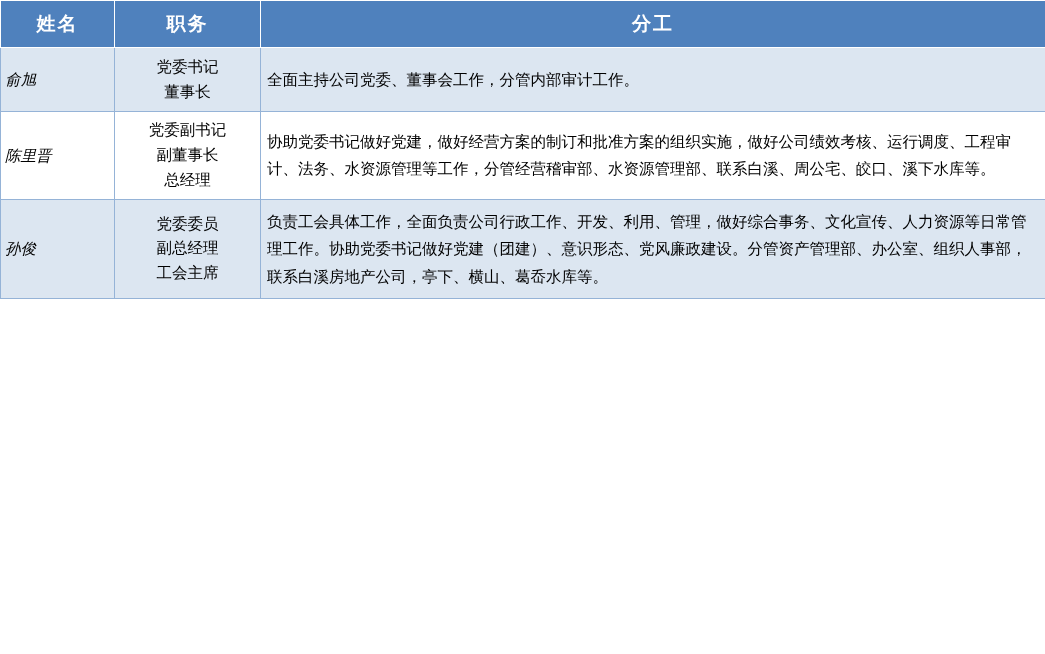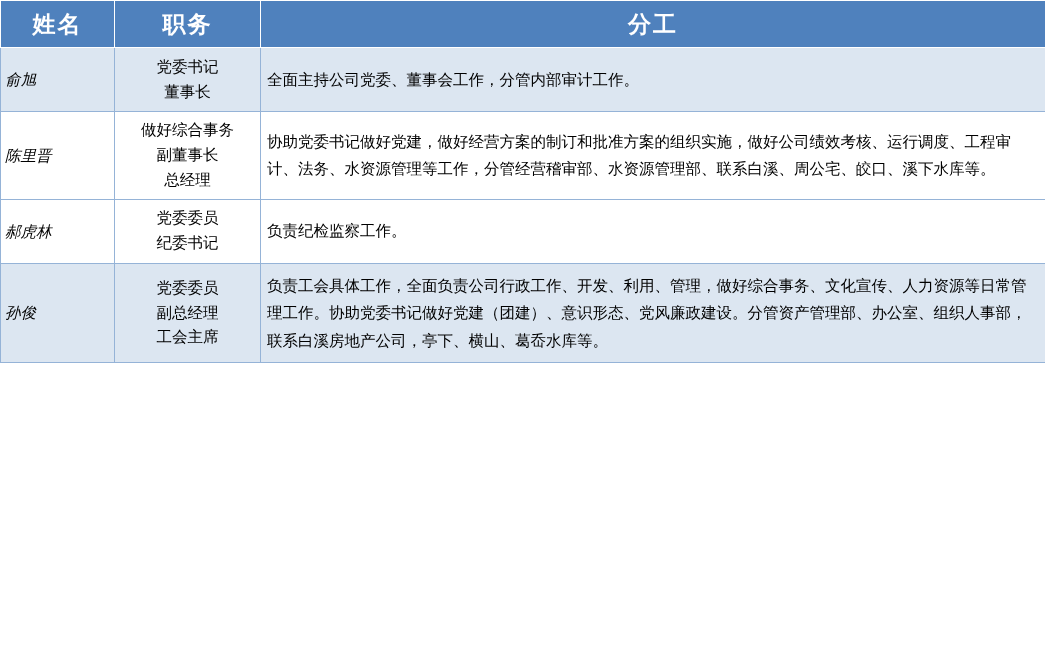--- a/index.html
+++ b/index.html
@@ -18,21 +18,21 @@
     width: 1045px;
     table-layout: fixed;
   }
   table.duty-table col.col-name { width: 114px; }
   table.duty-table col.col-position { width: 146px; }
   table.duty-table col.col-duty { width: 785px; }
 
   thead th {
     background: #4f81bd;
     color: #ffffff;
-    font-size: 23px;
+    font-size: 19px;
     font-weight: bold;
     height: 44px;
     text-align: center;
     vertical-align: middle;
     border: 1px solid #ffffff;
     letter-spacing: 2px;
   }
 
   tbody td {
     border: 1px solid #95b3d7;
@@ -80,30 +80,24 @@
   </thead>
   <tbody>
     <tr class="band-light">
       <td class="cell-name">俞旭</td>
       <td class="cell-position">党委书记
 董事长</td>
       <td class="cell-duty">全面主持公司党委、董事会工作，分管内部审计工作。</td>
     </tr>
     <tr class="band-white">
       <td class="cell-name">陈里晋</td>
-      <td class="cell-position">做好综合事务
+      <td class="cell-position">党委副书记
 副董事长
 总经理</td>
       <td class="cell-duty">协助党委书记做好党建，做好经营方案的制订和批准方案的组织实施，做好公司绩效考核、运行调度、工程审计、法务、水资源管理等工作，分管经营稽审部、水资源管理部、联系白溪、周公宅、皎口、溪下水库等。</td>
-    </tr>
-    <tr class="band-white">
-      <td class="cell-name">郝虎林</td>
-      <td class="cell-position">党委委员
-纪委书记</td>
-      <td class="cell-duty">负责纪检监察工作。</td>
     </tr>
     <tr class="band-light">
       <td class="cell-name">孙俊</td>
       <td class="cell-position">党委委员
 副总经理
 工会主席</td>
       <td class="cell-duty">负责工会具体工作，全面负责公司行政工作、开发、利用、管理，做好综合事务、文化宣传、人力资源等日常管理工作。协助党委书记做好党建（团建）、意识形态、党风廉政建设。分管资产管理部、办公室、组织人事部，联系白溪房地产公司，亭下、横山、葛岙水库等。</td>
     </tr>
   </tbody>
 </table>

